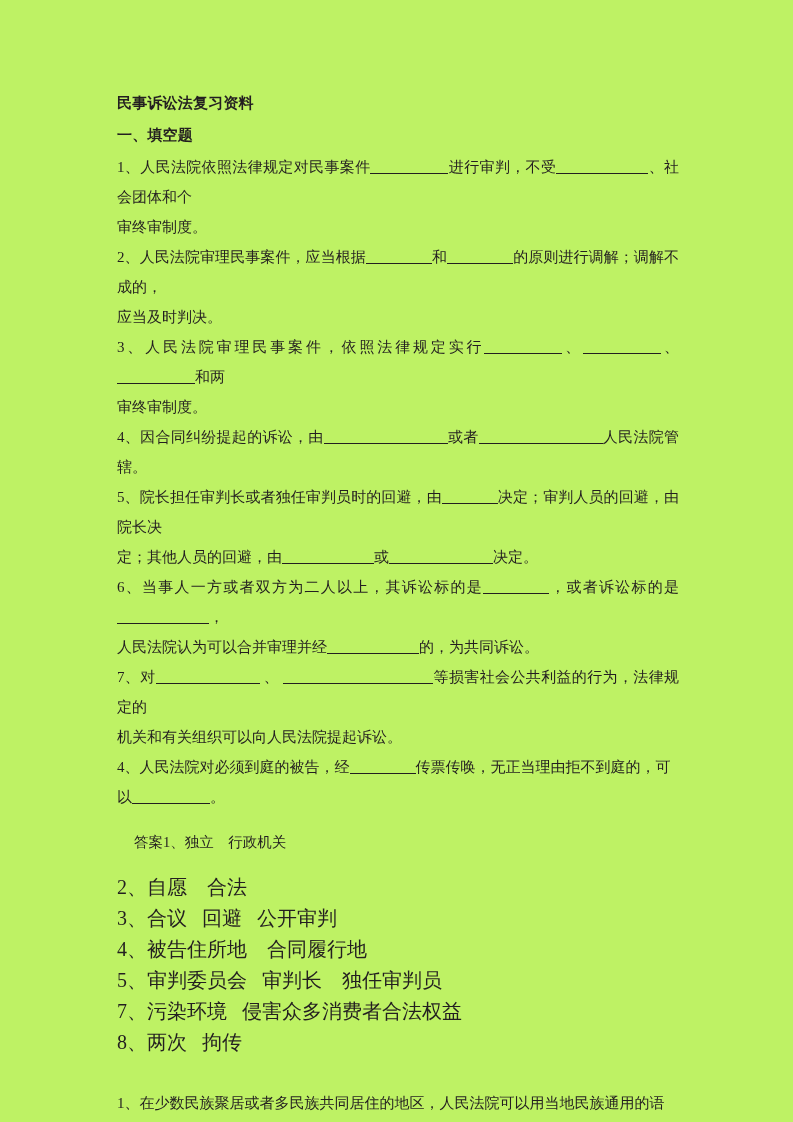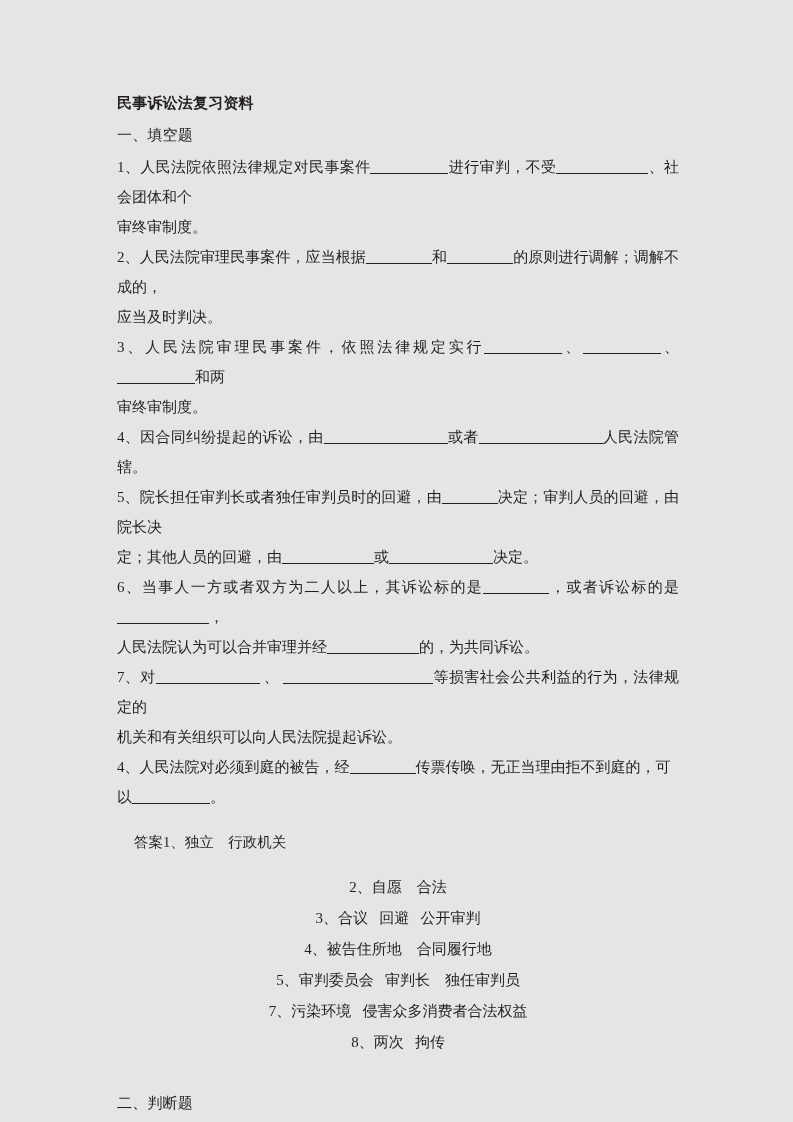--- a/index.html
+++ b/index.html
@@ -15,62 +15,61 @@
     font-family: "Liberation Serif", "DejaVu Serif", serif;
     color: #231f20;
     overflow: hidden;
   }
   .page {
     position: absolute;
     left: 0;
     top: 0;
     width: 793px;
     height: 1122px;
-    background: #e5e5e5;
+    background: #bef264;
   }
   .content {
     position: absolute;
     left: 117px;
     top: 88px;
     width: 562px;
   }
 
   
   .doc-title {
     font-weight: bold;
     font-size: 15px;
     line-height: 30px;
     letter-spacing: 0.2px;
     margin: 0 0 2px 0;
   }
   .section-title {
-    font-weight: normal;
+    font-weight: bold;
     font-size: 15px;
     line-height: 30px;
     letter-spacing: 0.2px;
     margin: 0 0 2px 0;
   }
 
   
   .q {
     font-size: 15px;
     line-height: 30px;
     margin: 0;
     text-align: justify;
     text-justify: inter-ideograph;
     word-break: break-all;
   }
 
   
   .ans {
-    font-size: 15px;
+    font-size: 20px;
     line-height: 31px;
     margin: 0;
     white-space: pre;
-    text-align: center;
   }
   .ans-first {
     font-size: 14.5px;
     line-height: 26px;
     margin: 17px;
     white-space: pre;
   }
 
   
   .blank {
@@ -116,18 +115,17 @@
     <p class="ans-first">答案1、独立    行政机关</p>
     <p class="ans">2、自愿    合法</p>
     <p class="ans">3、合议   回避   公开审判</p>
     <p class="ans">4、被告住所地    合同履行地</p>
     <p class="ans">5、审判委员会   审判长    独任审判员</p>
     <p class="ans">7、污染环境   侵害众多消费者合法权益</p>
     <p class="ans">8、两次   拘传</p>
 
     <div class="gap-block"></div>
 
-    <p class="section-title">二、判断题</p>
 
     <p class="q">1、在少数民族聚居或者多民族共同居住的地区，人民法院可以用当地民族通用的语</p>
 
   </div>
 </div>
 
 </body></html>

